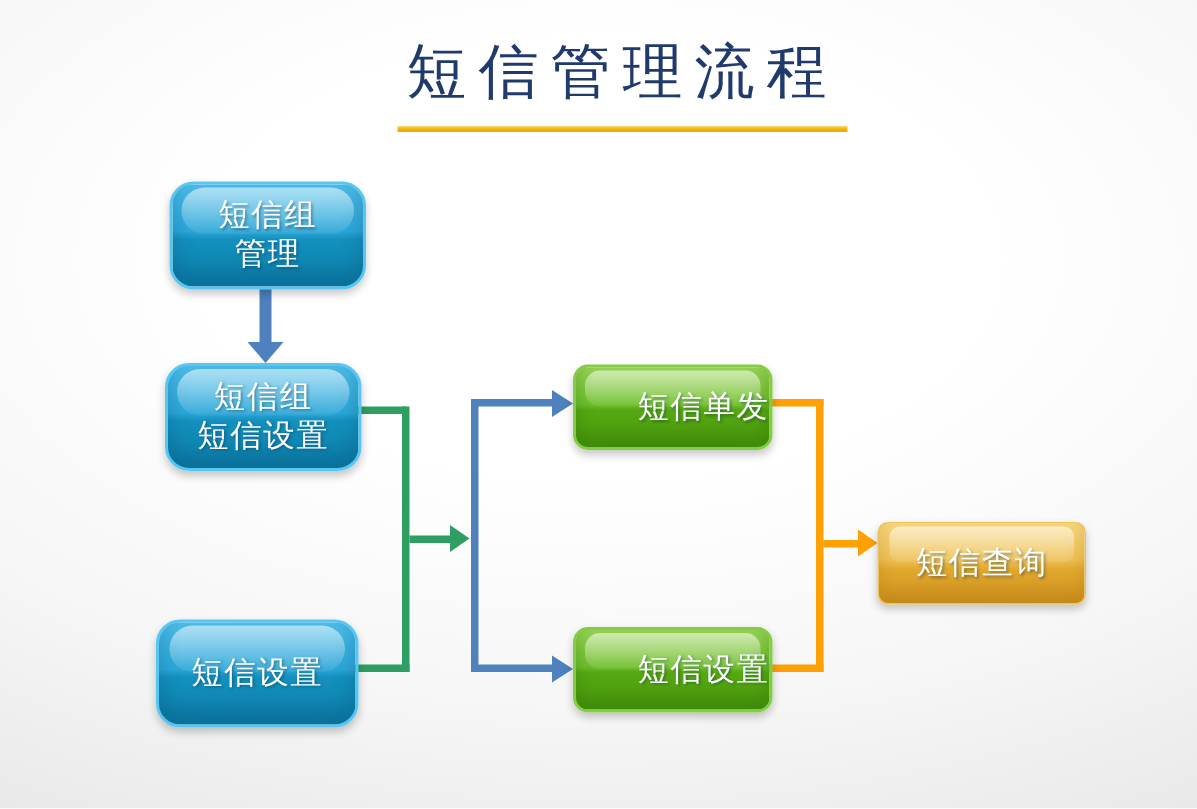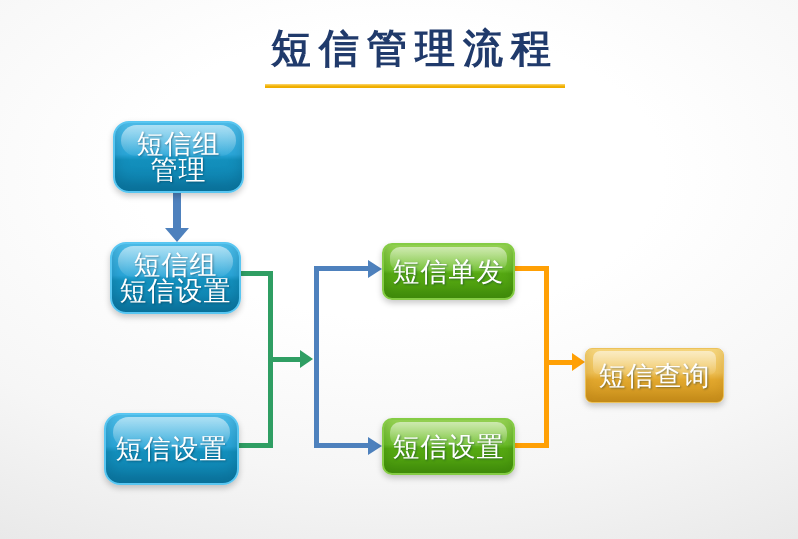--- a/index.html
+++ b/index.html
@@ -11,52 +11,53 @@
     background:radial-gradient(ellipse 110% 90% at 50% 32%, #ffffff 30%, #f6f6f6 62%, #e9e9e9 88%, #e2e2e2 100%);
   }
   
   .title{
     position:absolute;left:32px;top:22px;width:766px;
     text-align:center;
     font-family:"DejaVu Serif","Liberation Serif",serif;
     font-size:40px;line-height:52px;
     letter-spacing:8px;
     color:var(--title-text,#203a6b);
-    font-weight:700;
+    font-weight:400;
   }
   .title-underline{
     position:absolute;left:265px;top:84px;width:300px;height:4px;
     background:linear-gradient(180deg,#fbd777 0%,var(--title-underline,#f2b200) 55%,#eca900 100%);
   }
   
   .node{
     position:absolute;
     display:flex;flex-direction:column;align-items:center;justify-content:center;
     color:#ffffff;
     text-shadow:1px 1px 2px rgba(0,40,60,.45);
-    font-size:27px;line-height:26px;
+    font-size:21px;line-height:26px;
     letter-spacing:1px;
     box-shadow:0 3px 6px rgba(0,0,0,.22);
   }
   .node::before{ 
     content:"";position:absolute;left:5%;right:5%;top:2px;height:46%;
     border-radius:inherit;
     background:linear-gradient(180deg,rgba(255,255,255,.55),rgba(255,255,255,.06));
     pointer-events:none;
   }
   .node .line{position:relative;z-index:1;}
   .node-blue{
     border:2px solid #59c6f1;border-radius:16px;
     background:linear-gradient(180deg,#4cbce8 0%,#2aa6d8 46%,#1390bd 54%,#0d83b0 100%);
     box-shadow:0 3px 6px rgba(0,0,0,.22), inset 0 -10px 14px rgba(0,60,90,.28);
   }
   .node-green{
     border:2px solid #85cc45;border-radius:10px;
     background:linear-gradient(180deg,#96d253 0%,#6dbe2b 46%,#55a812 54%,#4e9f0e 100%);
     box-shadow:0 3px 6px rgba(0,0,0,.22), inset 0 -8px 12px rgba(20,80,0,.28);
+    align-items:flex-end;
   }
   .node-orange{
     border:1px solid #ecc25b;border-radius:7px;
     background:linear-gradient(180deg,#f6d77e 0%,#eec055 45%,#e2a82e 58%,#d1961e 100%);
     box-shadow:0 3px 6px rgba(0,0,0,.22), inset 0 -8px 12px rgba(140,90,0,.22);
   }
   
   .seg{position:absolute;}
   .seg-blue{background:var(--blue-connector,#4e81bd);}
   .seg-green{background:var(--green-connector,#2f9e63);}

